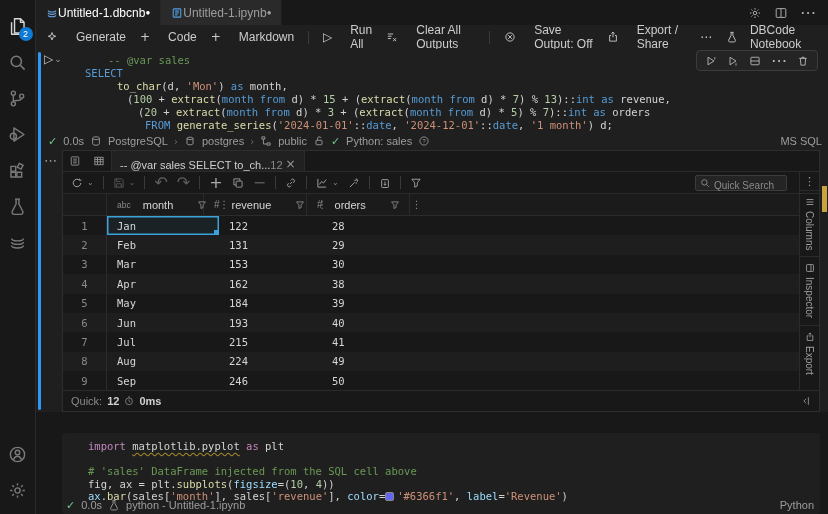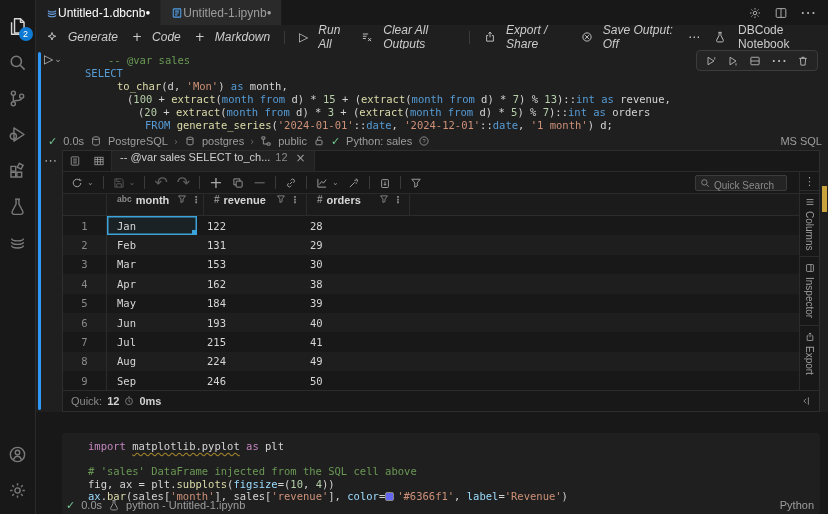--- a/index.html
+++ b/index.html
@@ -29,21 +29,21 @@
     display:flex; align-items:stretch; }
   .tab { display:flex; align-items:center; padding:0 10px; font-size:12px; cursor:pointer; }
   .tab.active { background:#1f1f1f; color:#ffffff; border-right:1px solid #252525; }
   .tab.inactive { background:#2a2a2a; color:#9d9d9d; border-right:1px solid #1c1c1c; }
   .tab .dot { font-size:8px; line-height:1; }
   .tabbar-actions { margin-left:auto; display:flex; align-items:center; gap:12px; padding-right:12px; color:#b0b0b0; }
   .glyph { font-family:"DejaVu Sans", sans-serif; }
 
   .nbtoolbar { position:absolute; left:0; top:25px; right:0; height:24px; background:#1f1f1f;
     display:flex; align-items:center; gap:14px; padding:0 10px; color:#cccccc; font-size:12px; }
-  .nbt-item { display:flex; align-items:center; gap:10px; color:#cccccc; cursor:pointer;font-style:italic; }
+  .nbt-item { display:flex; align-items:center; gap:18px; color:#cccccc; cursor:pointer; }
   .vsep { width:1px; height:13px; background:#3a3a3a; }
   .nbt-right { margin-left:auto; display:flex; align-items:center; gap:12px; color:#cccccc; }
 
   
   .editor { position:absolute; left:0; top:49px; right:0; bottom:0; background:#1f1f1f; }
   .lowerbg { position:absolute; left:0; top:363px; right:0; bottom:0; background:#181818; }
   .focusbar { position:absolute; left:2px; top:3px; width:3px; height:358px; background:#2f97f5; border-radius:2px; }
   .runbtn { position:absolute; left:8px; top:3px; display:flex; align-items:center; color:#c5c5c5;
     font-size:12px; gap:1px; cursor:pointer; }
   .runbtn .chev { font-size:9px; color:#9d9d9d; }
@@ -66,54 +66,54 @@
   .cs-right { margin-left:auto; color:#9d9d9d; }
   .cellstatus .ic12 { color:#9d9d9d; }
 
   
   .resdots { position:absolute; left:8px; top:104px; color:#9d9d9d; font-size:13px; letter-spacing:1px; }
   .results { position:absolute; left:26px; top:101px; width:758px; height:262px; background:#181818;
     border:1px solid #2e2e2e; }
   .rtabs { position:absolute; left:0; top:0; right:0; height:21px; background:#181818; display:flex;
     align-items:stretch; border-bottom:1px solid #2b2b2b; color:#9d9d9d; }
   .rtab-icon { width:24px; display:flex; align-items:center; justify-content:center; }
-  .rtab { display:flex; align-items:flex-start; gap:5px; padding:0 8px; font-size:11px; color:#cfcfcf;
+  .rtab { display:flex; align-items:flex-end; padding:0 8px; font-size:11px; color:#cfcfcf;
     background:#212121; border-left:1px solid #2b2b2b; border-right:1px solid #2b2b2b; }
   .rtab .cnt { color:#8a8a8a; }
   .rtab .x { color:#9d9d9d; font-size:12px; margin-left:3px; }
 
   .rtoolbar { position:absolute; left:0; top:21px; right:0; height:22px; display:flex; align-items:center;
     gap:9px; padding:0 8px; color:#a8a8a8; border-bottom:1px solid #2b2b2b; }
   .rtoolbar .dim { color:#5f5f5f; }
   .rt-chev { font-size:8px; color:#8a8a8a; margin-left:-5px; }
   .qsearch { margin-left:auto; margin-right:24px; width:92px; height:16px; background:#242424;
     border:1px solid #3c3c3c; border-radius:2px; display:flex; align-items:center; gap:4px; padding:0 4px; color:#8a8a8a; }
   .qsearch input { width:66px; background:transparent; border:none; outline:none; color:#cccccc;
     font-size:10px; font-family:"Liberation Sans", sans-serif;margin-top:6px; }
   .qsearch input::placeholder { color:#8a8a8a; }
 
   .rheader { position:absolute; left:0; top:43px; right:20px; height:22px; background:#1b1b1b;
     border-bottom:1px solid #2b2b2b; display:flex; align-items:stretch; color:#cfcfcf; font-size:11px; }
   .hnum { width:44px; border-right:1px solid #2b2b2b; }
-  .hc { display:flex; align-items:flex-start; gap:4px; padding:0 6px 0 10px; border-right:1px solid #2b2b2b;font-weight:bold; }
+  .hc { display:flex; align-items:center; gap:12px; padding:0 6px 0 10px; border-right:1px solid #2b2b2b; }
   .hc .typ { color:#8a8a8a; font-size:8.5px; }
   .hc .nm { color:#d6d6d6; }
   .hc .sp { flex:1; }
   .hc .kb { color:#8a8a8a; font-size:10px; }
   .hc1{width:97px;} .hc2{width:103px;} .hc3{width:103px;}
   .hfill { flex:1; }
 
   .rbody { position:absolute; left:0; top:65px; right:20px; height:175px; overflow:hidden;
     font-family:"DejaVu Sans Mono", monospace; font-size:10.5px; color:#d6d6d6; }
   .trow { height:19.4px; display:flex; align-items:stretch; }
   .trow.alt { background:#1e1e1e; }
   .rnum { width:44px; display:flex; align-items:center; justify-content:center; color:#8a8a8a;
     border-right:1px solid #2b2b2b; }
   .tcell { display:flex; align-items:center; padding-left:10px; position:relative; }
-  .tc1{width:90px;} .tc2{width:103px;} .tc3{width:103px;}
+  .tc1{width:112px;} .tc2{width:103px;} .tc3{width:103px;}
   .tcell.sel { box-shadow:inset 0 0 0 1.5px #3ba3da; background:rgba(59,163,218,0.07); }
   .tcell.sel::after { content:""; position:absolute; right:0; bottom:0; width:5px; height:5px; background:#3ba3da; }
 
   .rfooter { position:absolute; left:0; bottom:0; right:0; height:21px; border-top:1px solid #2b2b2b;
     display:flex; align-items:center; gap:5px; padding:0 8px; font-size:11px; color:#8a8a8a; background:#181818; }
   .rfooter b { color:#d0d0d0; }
   .rf-right { margin-left:auto; color:#8a8a8a; }
 
   .rside { position:absolute; right:0; top:21px; bottom:21px; width:20px; border-left:1px solid #2b2b2b;
     display:flex; flex-direction:column; align-items:center; color:#9d9d9d; }
@@ -257,31 +257,31 @@
       <div class="nbt-item">
         <svg class="ic12" viewBox="0 0 16 16" fill="none" stroke="currentColor" stroke-width="1.2">
             <path d="M2.5 4h7M2.5 7h5M2.5 10h4"></path>
             <path d="M9.5 9.5l4 4M13.5 9.5l-4 4"></path>
           </svg>
         <span>Clear All Outputs</span>
       </div>
       <div class="vsep"></div>
       <div class="nbt-item">
         <svg class="ic12" viewBox="0 0 16 16" fill="none" stroke="currentColor" stroke-width="1.2">
+            <circle cx="8" cy="8" r="5.5"></circle>
+            <path d="M5.5 5.5l5 5M10.5 5.5l-5 5"></path>
+          </svg>
+        <span>Save Output: Off</span>
+      </div>
+      <div class="nbt-item">
+        <svg class="ic12" viewBox="0 0 16 16" fill="none" stroke="currentColor" stroke-width="1.2">
             <path d="M5.5 6H3.5v7.5h9V6h-2"></path>
             <path d="M8 1.5v7M8 1.5L5.8 3.7M8 1.5l2.2 2.2"></path>
           </svg>
         <span>Export / Share</span>
-      </div>
-      <div class="nbt-item">
-        <svg class="ic12" viewBox="0 0 16 16" fill="none" stroke="currentColor" stroke-width="1.2">
-            <circle cx="8" cy="8" r="5.5"></circle>
-            <path d="M5.5 5.5l5 5M10.5 5.5l-5 5"></path>
-          </svg>
-        <span>Save Output: Off</span>
       </div>
       <span class="glyph">⋯</span>
       <div class="nbt-right">
         <svg class="ic12" viewBox="0 0 16 16" fill="none" stroke="currentColor" stroke-width="1.2">
             <path d="M6 1.8h4"></path>
             <path d="M6.8 1.8v4.1L3.6 12a1.8 1.8 0 001.6 2.6h5.6a1.8 1.8 0 001.6-2.6L9.2 5.9V1.8"></path>
           </svg>
         <span>DBCode Notebook</span>
       </div>
     </div>

